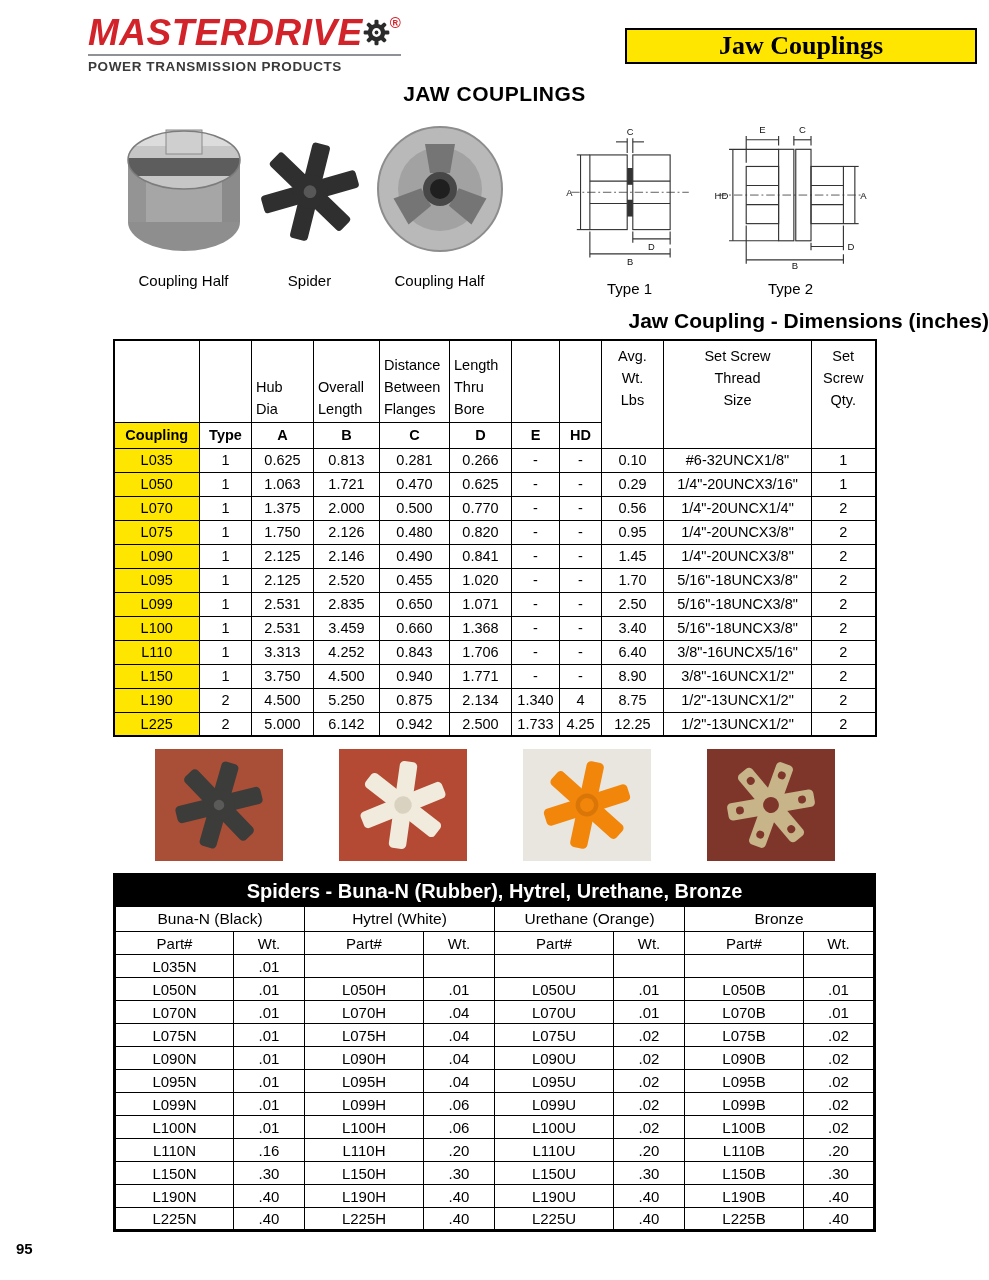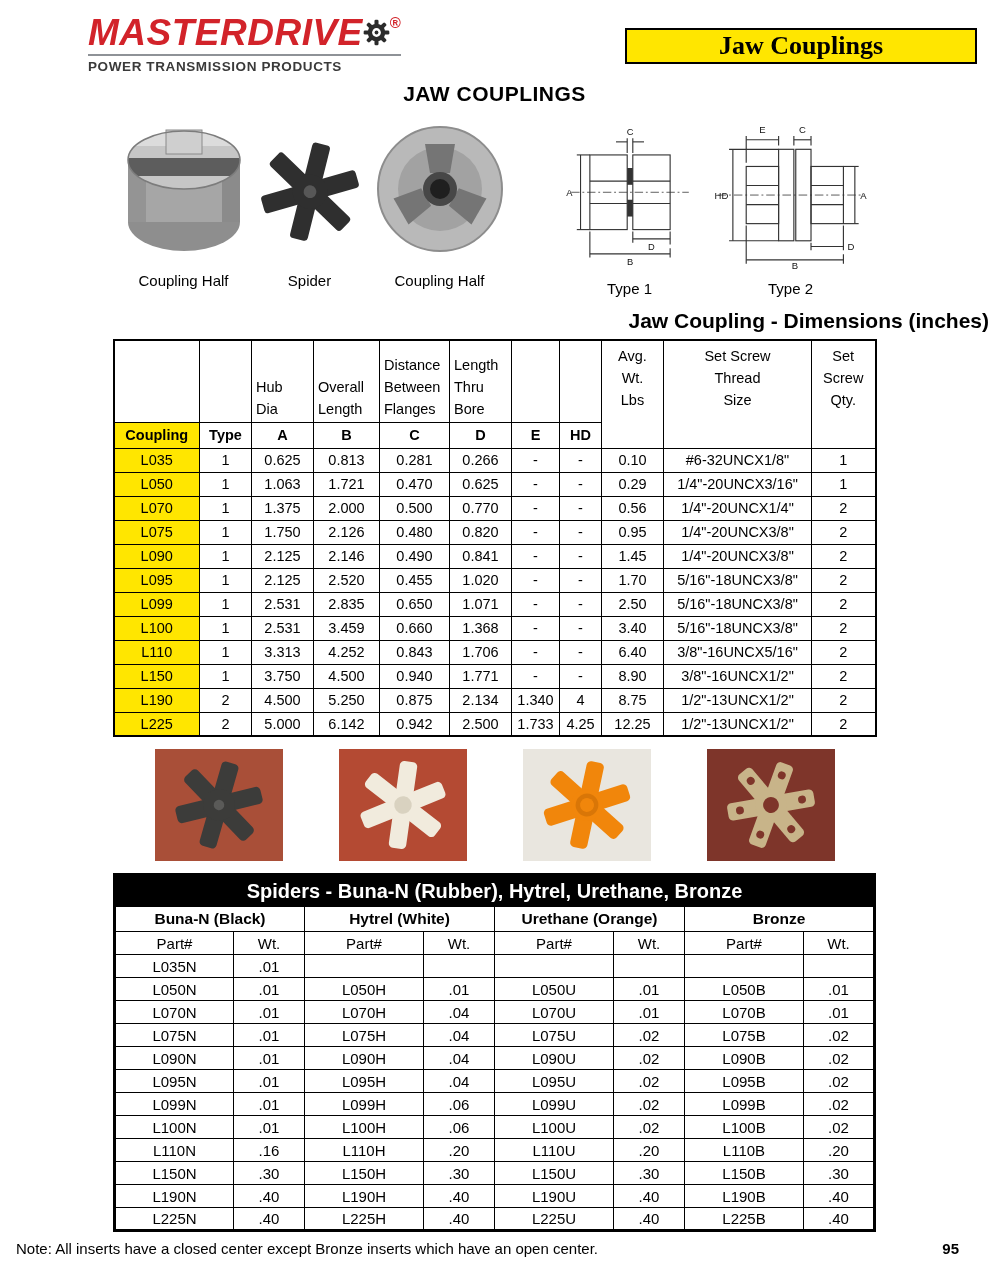--- a/index.html
+++ b/index.html
@@ -47,21 +47,21 @@
   .tile { width:128px; height:112px; display:flex; align-items:center; justify-content:center; }
   .tile-buna { background:var(--tile-buna-bg,#a94f38); }
   .tile-hytrel { background:var(--tile-hytrel-bg,#b44a33); }
   .tile-urethane { background:var(--tile-urethane-bg,#e9e6df); }
   .tile-bronze { background:var(--tile-bronze-bg,#7e352a); }
 
   
   .spiders { width:762px; margin:12px auto 0; border:3px solid #000;padding-left:27px; }
   .spiders th, .spiders td { border:1px solid #000; text-align:center; }
   .spiders .spiders-title { background:#000; color:#fff; font-weight:bold; font-size:20px; height:32px; border:1px solid #000; }
-  .spiders tr.groups th { font-weight:bold; font-size:15.5px; height:25px; }
+  .spiders tr.groups th { font-weight:normal; font-size:15.5px; height:25px; }
   .spiders tr.subhead th { font-weight:normal; font-size:15px; height:23px;margin-left:8px; }
   .spiders td { font-size:15px; height:23px; }
 
   
   .footer { display:flex; justify-content:space-between; align-items:baseline; padding:8px 30px 0 16px; }
   .note { font-size:15px; }
   .pageno { font-weight:bold; font-size:15px; }
 </style>
 </head>
 <body>
@@ -690,17 +690,16 @@
           <td>.40</td>
           <td>L225U</td>
           <td>.40</td>
           <td>L225B</td>
           <td>.40</td>
         </tr>
       </tbody>
   </table>
 
   <div class="footer">
-    <div class="note">Note: All inserts have a closed center except Bronze inserts which have an open center.</div>
     <div class="pageno">95</div>
   </div>
 
 </div>
 
 </body></html>

